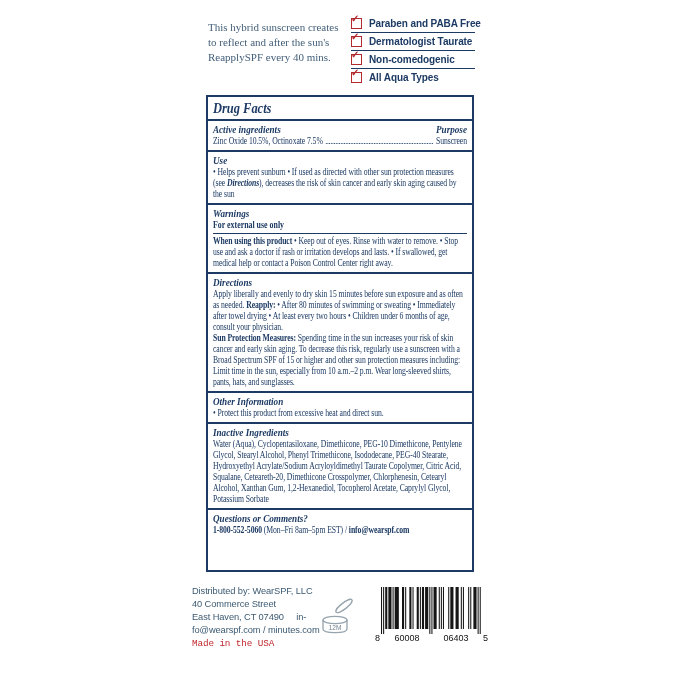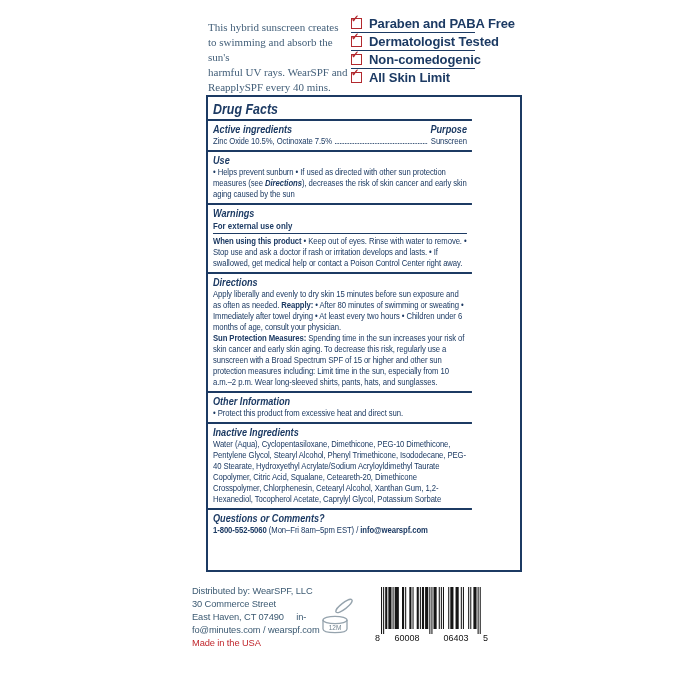--- a/index.html
+++ b/index.html
@@ -7,82 +7,81 @@
           font-family:"Liberation Sans",sans-serif;}
   
   .intro{position:absolute;left:208px;top:13px;width:142px;
          font-family:"Liberation Serif",serif;font-size:11px;line-height:15px;
          color:#44607a;letter-spacing:0px;margin-top:7px;}
   .checklist{position:absolute;left:351px;top:15px;width:124px;}
   .check-item{display:flex;align-items:center;height:17px;border-bottom:1px solid #1c3a63;}
   .check-item.last{border-bottom:none;}
   .checkbox{position:relative;width:9px;height:9px;border:1.2px solid #b2292e;margin-right:7px;flex:none;}
   .checkbox .tick{position:absolute;left:-1px;top:-5px;color:#b2292e;font-size:10px;line-height:10px;font-weight:bold;}
-  .check-label{font-size:13px;font-weight:bold;color:#1c3a63;letter-spacing:-0.1px;white-space:nowrap;}
+  .check-label{font-size:10px;font-weight:bold;color:#1c3a63;letter-spacing:-0.1px;white-space:nowrap;}
   
-  .df-box{position:absolute;left:206px;top:95px;width:316px;height:477px;
-          border:2px solid #1c3a63;box-sizing:border-box;background:#fff;overflow:hidden;}
+  .df-box{position:absolute;left:206px;top:95px;width:268px;height:477px;
+          border:2px solid #1c3a63;box-sizing:border-box;background:#fff;overflow:hidden;font-family:Liberation Serif, serif;}
   .df-scale{width:318px;transform:scaleX(0.83);transform-origin:0 0;color:#1c3a63;}
   .df-section{border-top:2px solid #1c3a63;padding:2px 6px 3px 6px;}
   .df-section.first{border-top:none;}
   .df-title{font-size:15px;font-weight:bold;font-style:italic;line-height:19px;padding:2px 6px 1px 6px;}
   .df-head{font-size:11px;font-weight:bold;font-style:italic;line-height:13px;}
   .df-subhead{font-size:9.5px;font-weight:bold;line-height:11px;}
   .df-body{font-size:9.3px;line-height:11px;letter-spacing:-0.1px;}
   .df-row{display:flex;justify-content:space-between;align-items:baseline;}
   .leader-row{display:flex;align-items:baseline;}
   .leader{flex:1;border-bottom:1.5px dotted #1c3a63;margin:0 4px 2px 4px;min-width:12px;}
   .thin-rule{border:none;border-top:1px solid #1c3a63;margin:2px 0 2px 0;}
   .b{font-weight:bold;}
   .bi{font-weight:bold;font-style:italic;}
   
   .footer{position:absolute;left:192px;top:585px;width:276px;display:flex;align-items:center;}
   .distributor{width:128px;font-size:9.3px;line-height:13px;color:#3c5a72;letter-spacing:-0.1px;}
   .dist-line{white-space:pre;}
-  .made-usa{color:#c1272d;white-space:pre;}
+  .made-usa{color:#c1272d;white-space:pre;font-family:Liberation Mono, monospace;}
   .pao{margin-left:-6px;margin-top:2px;flex:none;}
   .barcode-wrap{margin-left:14px;margin-top:0;flex:none;}
   .bc-digit{font-family:"Liberation Sans",sans-serif;font-size:9px;fill:#111;}
 </style>
 </head>
 <body>
 
 <div class="canvas">
 
   <div class="intro">
     <div>This hybrid sunscreen creates</div>
-    <div>to swimming and absorb the sun's</div>
-    <div>harmful UV rays. WearSPF and</div>
+    <div>to reflect and after the sun's</div>
     <div>ReapplySPF every 40 mins.</div>
   </div>
 
   <div class="checklist">
     <div class="check-item">
       <span class="checkbox">
           <span class="tick">✓</span>
         </span>
       <span class="check-label">Paraben and PABA Free</span>
     </div>
     <div class="check-item">
       <span class="checkbox">
           <span class="tick">✓</span>
         </span>
-      <span class="check-label">Dermatologist Tested</span>
+      <span class="check-label">Dermatologist Taurate</span>
     </div>
     <div class="check-item">
       <span class="checkbox">
           <span class="tick">✓</span>
         </span>
       <span class="check-label">Non-comedogenic</span>
     </div>
     <div class="check-item last">
       <span class="checkbox">
           <span class="tick">✓</span>
         </span>
-      <span class="check-label">All Skin Limit</span>
+      <span class="check-label">All Aqua Types</span>
     </div>
   </div>
 
   <div class="df-box">
     <div class="df-scale">
 
       <div class="df-title df-section first">Drug Facts</div>
 
       <div class="df-section">
         <div class="df-row">
@@ -128,23 +127,23 @@
         <div class="df-head">Questions or Comments?</div>
         <div class="df-body"><span class="b">1-800-552-5060</span><span> (Mon–Fri 8am–5pm EST) / </span><span class="b">info@wearspf.com</span></div>
       </div>
 
     </div>
   </div>
 
   <div class="footer">
     <div class="distributor">
       <div class="dist-line">Distributed by: WearSPF, LLC</div>
-      <div class="dist-line">30 Commerce Street</div>
+      <div class="dist-line">40 Commerce Street</div>
       <div class="dist-line">East Haven, CT 07490     in-</div>
-      <div class="dist-line">fo@minutes.com / wearspf.com</div>
+      <div class="dist-line">fo@wearspf.com / minutes.com</div>
       <div class="made-usa">Made in the USA</div>
     </div>
 
     <svg class="pao" width="46" height="44" viewBox="0 0 46 44">
       <g fill="none" stroke="#95a3ad" stroke-width="1.3">
         <ellipse cx="30" cy="9" rx="10" ry="3" transform="rotate(-38 30 9)"></ellipse>
         <ellipse cx="21" cy="23" rx="12" ry="3.6"></ellipse>
         <path d="M9 23 L9 32 Q9 35.6 21 35.6 Q33 35.6 33 32 L33 23"></path>
       </g>
       <text x="21" y="32.5" text-anchor="middle" font-family="Liberation Sans, sans-serif" font-size="6.5" fill="#6d7f8c">12M</text>

